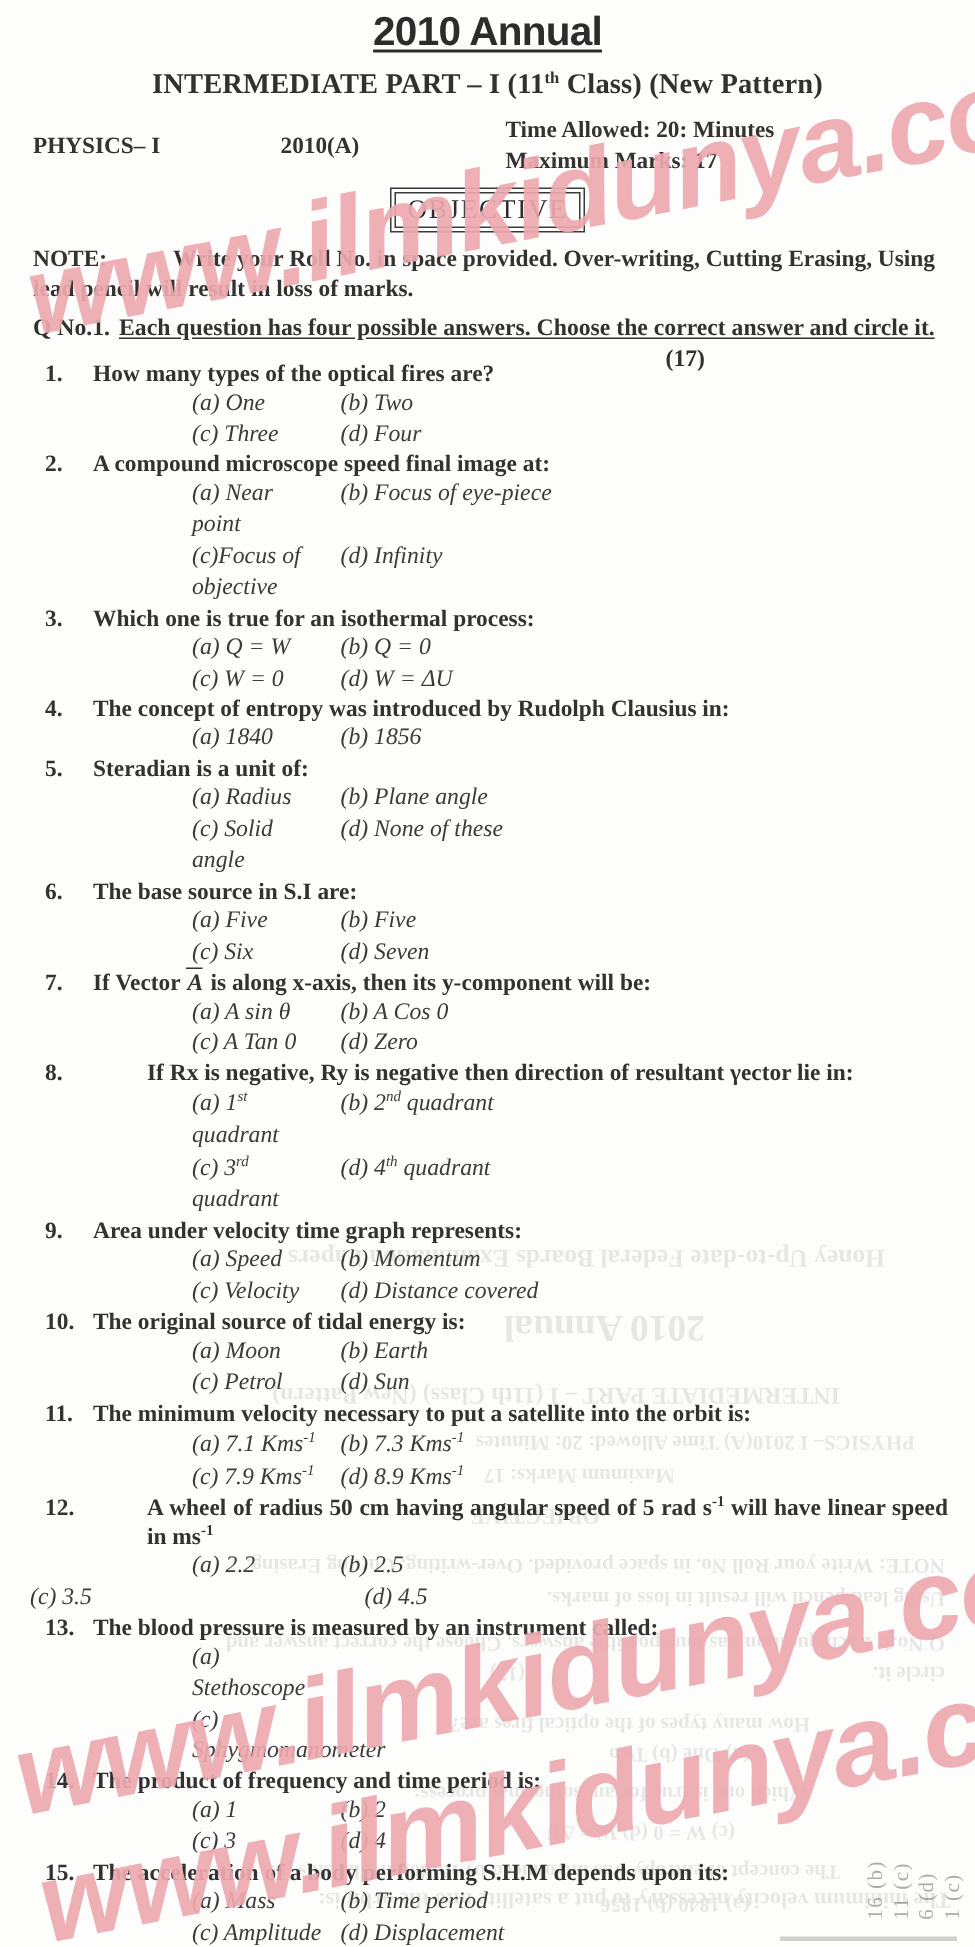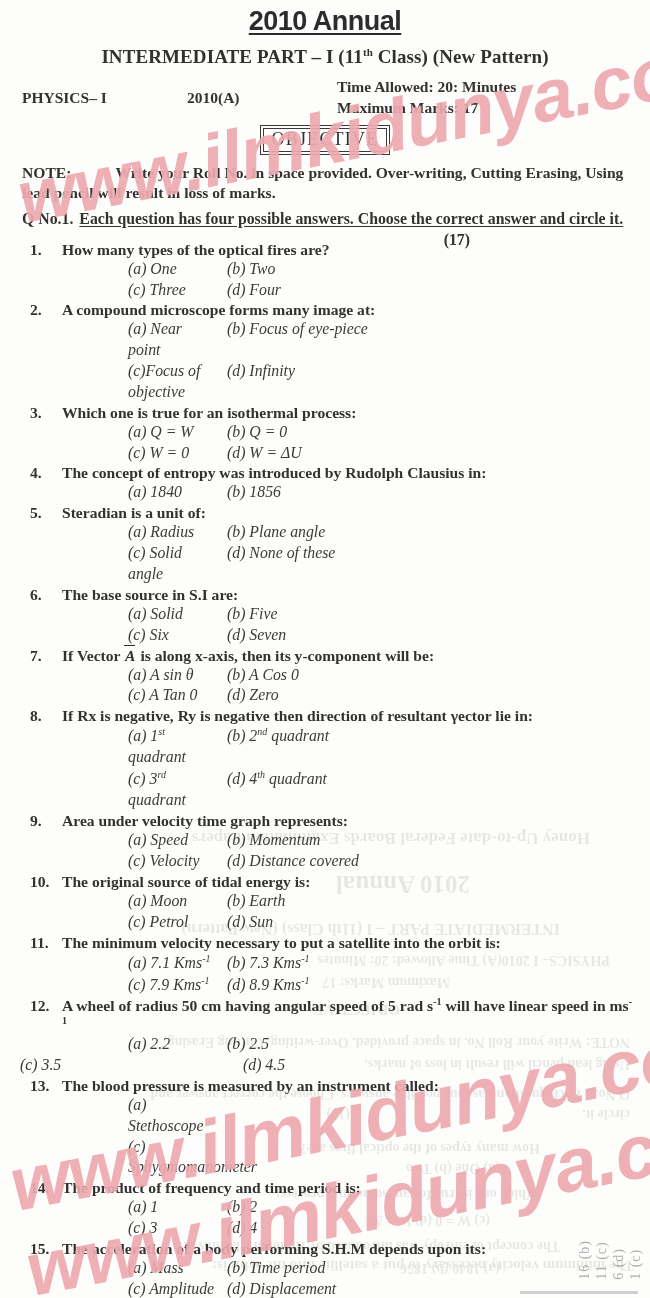--- a/index.html
+++ b/index.html
@@ -154,21 +154,21 @@
     color: #343230;
     line-height: 1.22;
   }
   .q-num {
     width: 52px;
     flex: 0 0 52px;
     padding-left: 20px;
     box-sizing: border-box;
   }
   .q-text { flex: 1; padding-right: 8px; }
-  .q-text.justify { text-align: justify; }
+  .q-text.justify { text-align: justify; margin-left: 36px; }
   .q-text sup { font-size: 10px; }
   .q-text .vec { font-style: italic; position: relative; padding: 0 1px; }
   .q-text .vec::before {
     content: "";
     position: absolute;
     left: 0; right: 1px; top: -2px;
     border-top: 1.2px solid #343230;
   }
 
   .opt-row {
@@ -290,21 +290,21 @@
             <div class="opt-b">(b) Two</div>
           </div>
           <div class="opt-row">
             <div class="opt-a">(c) Three</div>
             <div class="opt-b">(d) Four</div>
           </div>
         </div>
         <div class="q-block">
           <div class="q-head">
             <div class="q-num">2.</div>
-            <div class="q-text">A compound microscope forms many image at:</div>
+            <div class="q-text">A compound microscope speed final image at:</div>
           </div>
           <div class="opt-row">
             <div class="opt-a">(a) Near point</div>
             <div class="opt-b">(b) Focus of eye-piece</div>
           </div>
           <div class="opt-row">
             <div class="opt-a">(c)Focus of objective</div>
             <div class="opt-b">(d) Infinity</div>
           </div>
         </div>
@@ -345,21 +345,21 @@
             <div class="opt-a">(c) Solid angle</div>
             <div class="opt-b">(d) None of these</div>
           </div>
         </div>
         <div class="q-block">
           <div class="q-head">
             <div class="q-num">6.</div>
             <div class="q-text">The base source in S.I are:</div>
           </div>
           <div class="opt-row">
-            <div class="opt-a">(a) Solid</div>
+            <div class="opt-a">(a) Five</div>
             <div class="opt-b">(b) Five</div>
           </div>
           <div class="opt-row">
             <div class="opt-a">(c) Six</div>
             <div class="opt-b">(d) Seven</div>
           </div>
         </div>
         <div class="q-block">
           <div class="q-head">
             <div class="q-num">7.</div>

